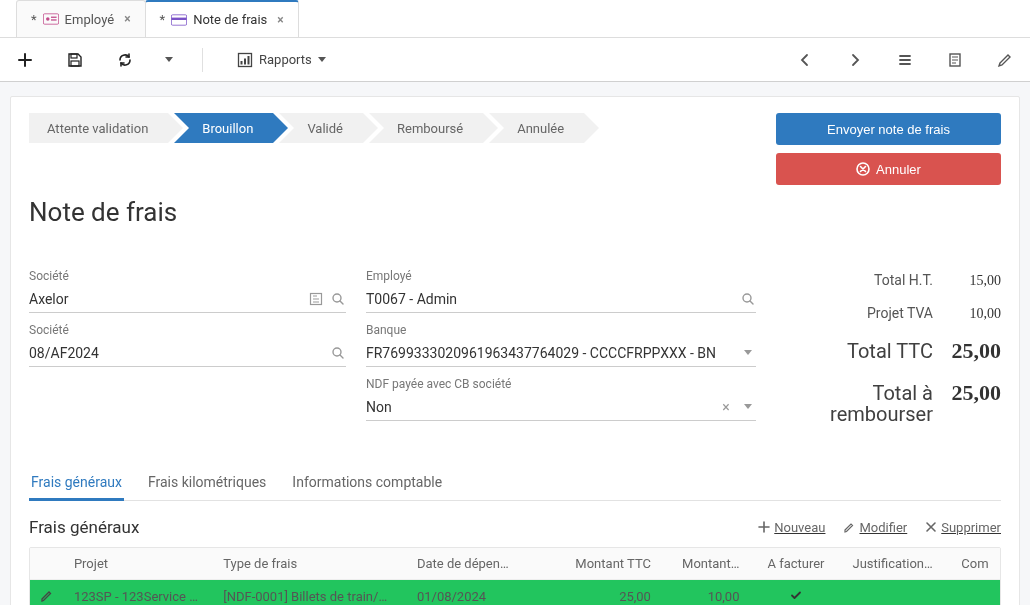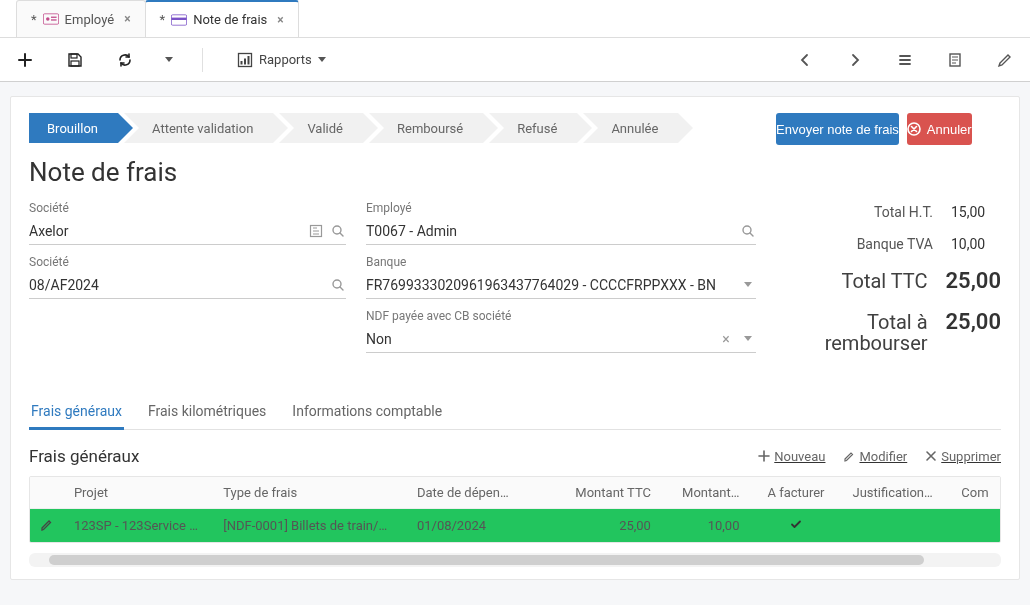--- a/index.html
+++ b/index.html
@@ -130,41 +130,41 @@
     width: 0; height: 0;
     border-top: 15px solid transparent;
     border-bottom: 15px solid transparent;
     border-left: 15px solid #fff;
     z-index: 1;
   }
   .wstep:first-child::before { display: none; }
   .wstep.active { background: #2f7abf; color: #fff; }
   .wstep.active::after { border-left-color: #2f7abf; }
 
-  .actions { margin-left: auto; width: 225px; display: flex; flex-direction: row; gap: 8px; }
+  .actions { margin-left: auto; width: 225px; display: flex; flex-direction: column; gap: 8px; }
   .btn {
     display: flex;
     align-items: center;
     justify-content: center;
     height: 32px;
     border-radius: 3px;
     font-size: 13px;
     cursor: pointer;
     color: #fff;
     gap: 6px;
     border: none;
   }
   .btn-primary { background: #2f7abf; }
   .btn-danger  { background: #d9534f; }
 
   .page-title { font-size: 26px; font-weight: 400; color: #333; margin: 6px 0 14px 0; }
 
   
   .form-area { display: flex; gap: 20px; }
-  .form-col { display: flex; flex-direction: column; gap: 10px; }
+  .form-col { display: flex; flex-direction: column; gap: 10px; margin-top: 28px; }
   .form-col.c1 { flex: 1.02; }
   .form-col.c2 { flex: 1.02; }
   .form-col.c3 { width: 225px; }
 
   .field-label { font-size: 12px; color: #777; margin-bottom: 2px; }
   .field-input {
     position: relative;
     border-bottom: 1px solid #ccc;
     height: 28px;
     display: flex;
@@ -180,21 +180,21 @@
     display: flex;
     gap: 6px;
     color: #999;
   }
   .fi-icons .ico { cursor: pointer; width: 16px; height: 16px; display: inline-flex; align-items: center; justify-content: center;}
   .fi-value { flex: 1; white-space: nowrap; overflow: hidden; text-overflow: ellipsis; padding-right: 40px; }
 
   
   .sum-row { display: flex; justify-content: space-between; align-items: baseline; padding: 3px 0; }
   .sum-row .lab { color: #555; font-size: 14px; text-align: right; flex: 1; margin-right: 18px;}
-  .sum-row .val { color: #333; font-size: 14px; min-width: 50px; }
+  .sum-row .val { color: #333; font-size: 14px; min-width: 50px; text-align: right; font-family: Liberation Serif, serif;}
   .sum-row.big .lab { font-size: 20px; color: #404040;}
   .sum-row.big .val { font-size: 22px; font-weight: 600; }
 
   
   .subtab-bar {
     display: flex;
     gap: 22px;
     margin-top: 38px;
     border-bottom: 1px solid #e2e2e2;
   }
@@ -363,34 +363,31 @@
         <path d="M3 11l8-8 2 2-8 8-3 1z" fill="none" stroke="#555" stroke-width="1.4"></path>
       </svg>
   </div>
 </div>
 
 <div class="content">
   <div class="card">
 
     <div class="toprow">
       <div class="workflow">
+        <div class="wstep">
+            <span>Attente validation</span>
+          </div>
         <div class="wstep active">
             <span>Brouillon</span>
           </div>
         <div class="wstep">
-            <span>Attente validation</span>
-          </div>
-        <div class="wstep">
             <span>Validé</span>
           </div>
         <div class="wstep">
             <span>Remboursé</span>
-          </div>
-        <div class="wstep">
-            <span>Refusé</span>
           </div>
         <div class="wstep">
             <span>Annulée</span>
           </div>
       </div>
       <div class="actions">
         <button class="btn btn-primary">
           <span>Envoyer note de frais</span>
         </button>
         <button class="btn btn-danger">
@@ -483,21 +480,21 @@
           </div>
         </div>
       </div>
 
       <div class="form-col c3">
         <div class="sum-row">
           <span class="lab">Total H.T.</span>
           <span class="val">15,00</span>
         </div>
         <div class="sum-row">
-          <span class="lab">Banque TVA</span>
+          <span class="lab">Projet TVA</span>
           <span class="val">10,00</span>
         </div>
         <div class="sum-row big">
           <span class="lab">Total TTC</span>
           <span class="val">25,00</span>
         </div>
         <div class="sum-row big">
           <span class="lab" style="line-height:1.05">Total à rembourser</span>
           <span class="val">25,00</span>
         </div>

